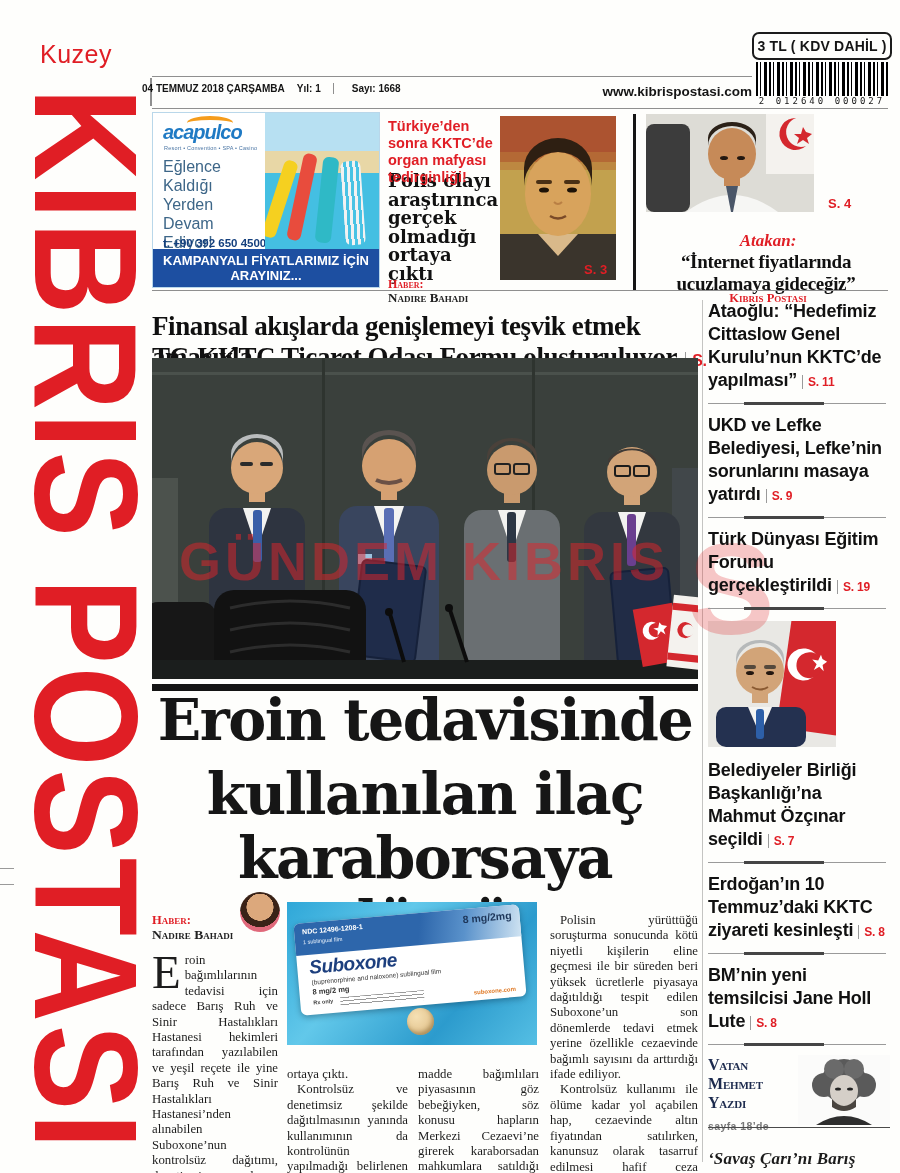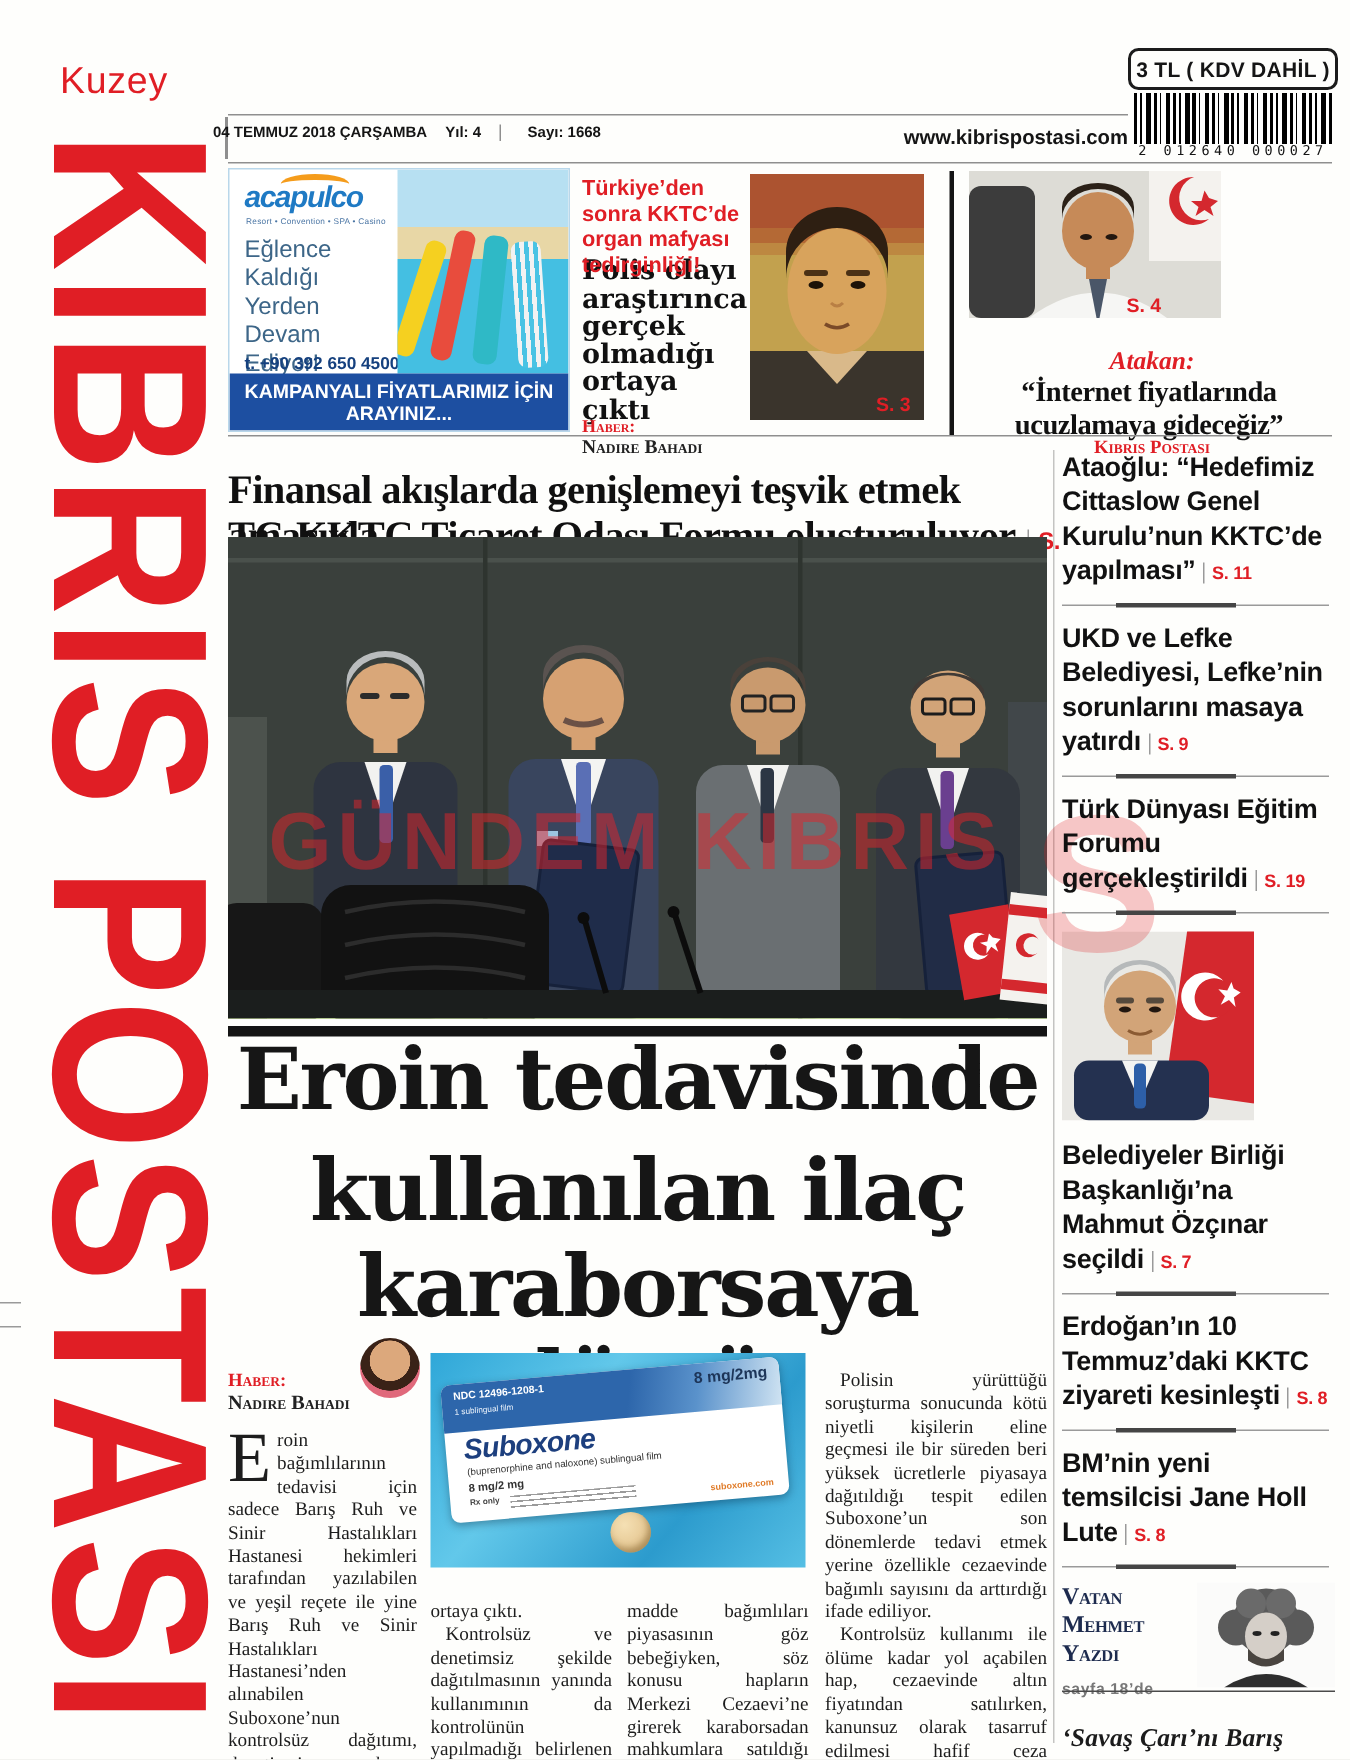--- a/index.html
+++ b/index.html
@@ -44,30 +44,30 @@
   
   #organ-kicker{left:388px;top:118px;width:112px;font-weight:bold;font-size:14.5px;line-height:17px;color:#e01e25;}
   #organ-headline{left:388px;top:172px;width:110px;font-weight:bold;font-size:18px;line-height:18.5px;color:#111;}
   #organ-byline-label{left:388px;top:262px;font-weight:bold;font-size:12px;}
   #organ-byline-name{left:388px;top:275px;font-weight:bold;font-size:13px;color:#222;}
   #organ-photo{left:500px;top:116px;width:116px;height:164px;}
   #organ-page{left:584px;top:262px;font-weight:bold;font-size:13px;}
   #vdiv-top{left:633px;top:114px;width:2.5px;height:176px;background:#151515;}
   
   #atakan-photo{left:646px;top:114px;width:168px;height:98px;}
-  #atakan-page{left:751px;top:196px;font-weight:bold;font-size:13px;}
+  #atakan-page{left:828px;top:196px;font-weight:bold;font-size:13px;}
   #atakan-name{left:646px;top:216px;width:244px;text-align:center;font-weight:bold;font-style:italic;font-size:17px;color:#e01e25;}
   .atakan-quote{left:640px;width:252px;text-align:center;font-weight:bold;font-size:19px;letter-spacing:-.3px;color:#111;}
   #atakan-src{left:646px;top:276px;width:244px;text-align:center;font-weight:bold;font-size:12.5px;color:#e01e25;}
   
   .trade-line{left:152px;width:560px;font-weight:bold;font-size:27px;letter-spacing:-.4px;color:#101010;}
   .pageref{font-family:"Liberation Sans",sans-serif;font-weight:bold;color:#e01e25;border-left:1.5px solid #9a9a9a;
            padding-left:6px;margin-left:8px;}
   
-  #main-photo{left:152px;top:358px;width:546px;height:321px;overflow:hidden;background:#bef264;}
+  #main-photo{left:152px;top:358px;width:546px;height:321px;overflow:hidden;background:#e5e5e5;}
   #watermark{position:absolute;left:-8px;top:172px;width:560px;text-align:center;font-weight:bold;font-size:54px;
              letter-spacing:4px;color:rgba(225,35,42,.5);white-space:nowrap;}
   #photo-bar{left:152px;top:684px;width:546px;height:7px;background:#141414;}
   
   .lead-h{left:152px;width:546px;text-align:center;font-weight:bold;font-size:57px;line-height:64px;letter-spacing:-1.5px;color:#161616;}
   
   .bodycol{font-size:12.8px;line-height:15.4px;color:#1d1d1d;}
   .bodycol p{margin:0 0 0 0;text-indent:10px;}
   .bodycol p.noind{text-indent:0;}
   #col1-p1::first-letter{float:left;font-size:47px;line-height:37px;padding:1px 4px 0 0;}
@@ -119,21 +119,21 @@
 
 <div id="page">
 
   <div class="abs" id="price-box">3 TL ( KDV DAHİL )</div>
   <div class="abs" id="barcode"></div>
   <div class="abs" id="barcode-digits">2 012640 000027</div>
   <div class="abs hrule" style="left:152px;top:76px;width:600px;"></div>
   <div class="abs" style="left:150px;top:78px;width:1.5px;height:28px;background:#8f8f8f;"></div>
   <div class="abs" id="dateline">
     <span>04 TEMMUZ 2018 ÇARŞAMBA</span>
-    <span>Yıl: 4</span>
+    <span>Yıl: 1</span>
     <span class="sep">Sayı: 1668</span>
   </div>
   <div class="abs" id="website">www.kibrispostasi.com</div>
   <div class="abs hrule" style="left:152px;top:108px;width:736px;"></div>
 
   <div class="abs" id="kuzey">Kuzey</div>
   <div class="abs" id="masthead">KIBRIS POSTASI</div>
   <div class="abs foldmark" style="top:868px;"></div>
   <div class="abs foldmark" style="top:884px;"></div>
 

